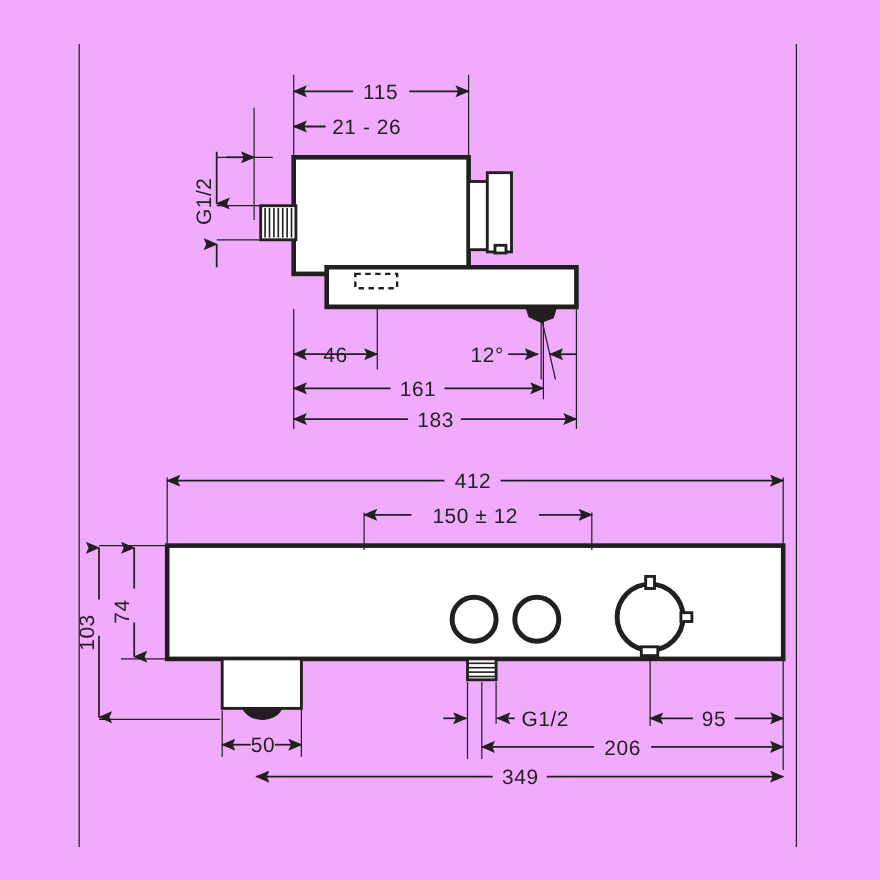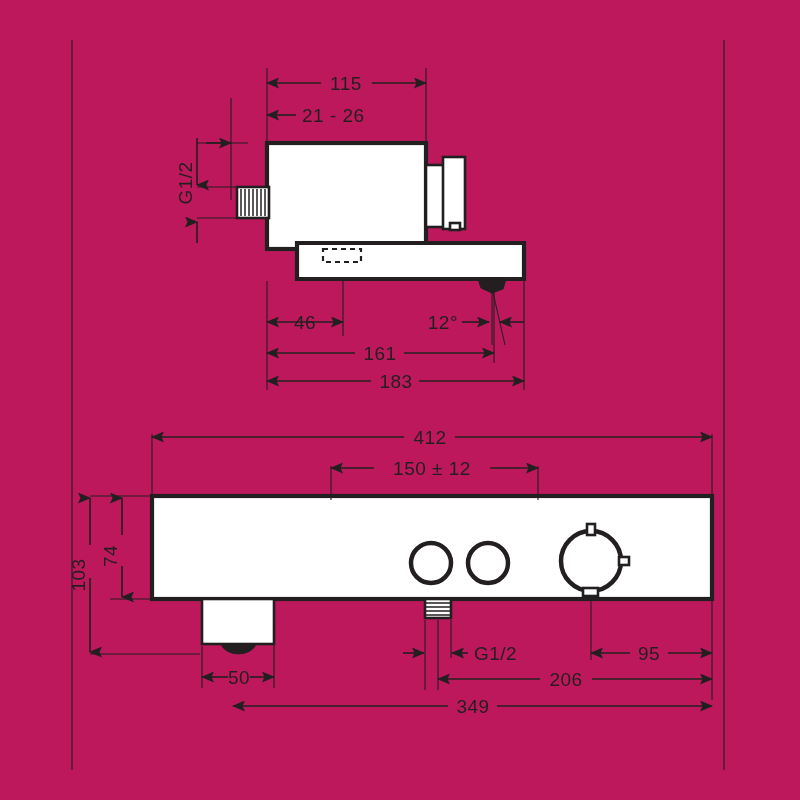--- a/index.html
+++ b/index.html
@@ -8,21 +8,21 @@
     padding: 0;
     background: #ffffff;
   }
   body {
     font-family: "Liberation Sans", sans-serif;
   }
   #stage {
     position: relative;
     width: 800px;
     height: 800px;
-    background: #be185d;
+    background: #f0abfc;
     overflow: hidden;
   }
   #drawing {
     position: absolute;
     left: 0;
     top: 0;
     width: 800px;
     height: 800px;
   }
   text {

